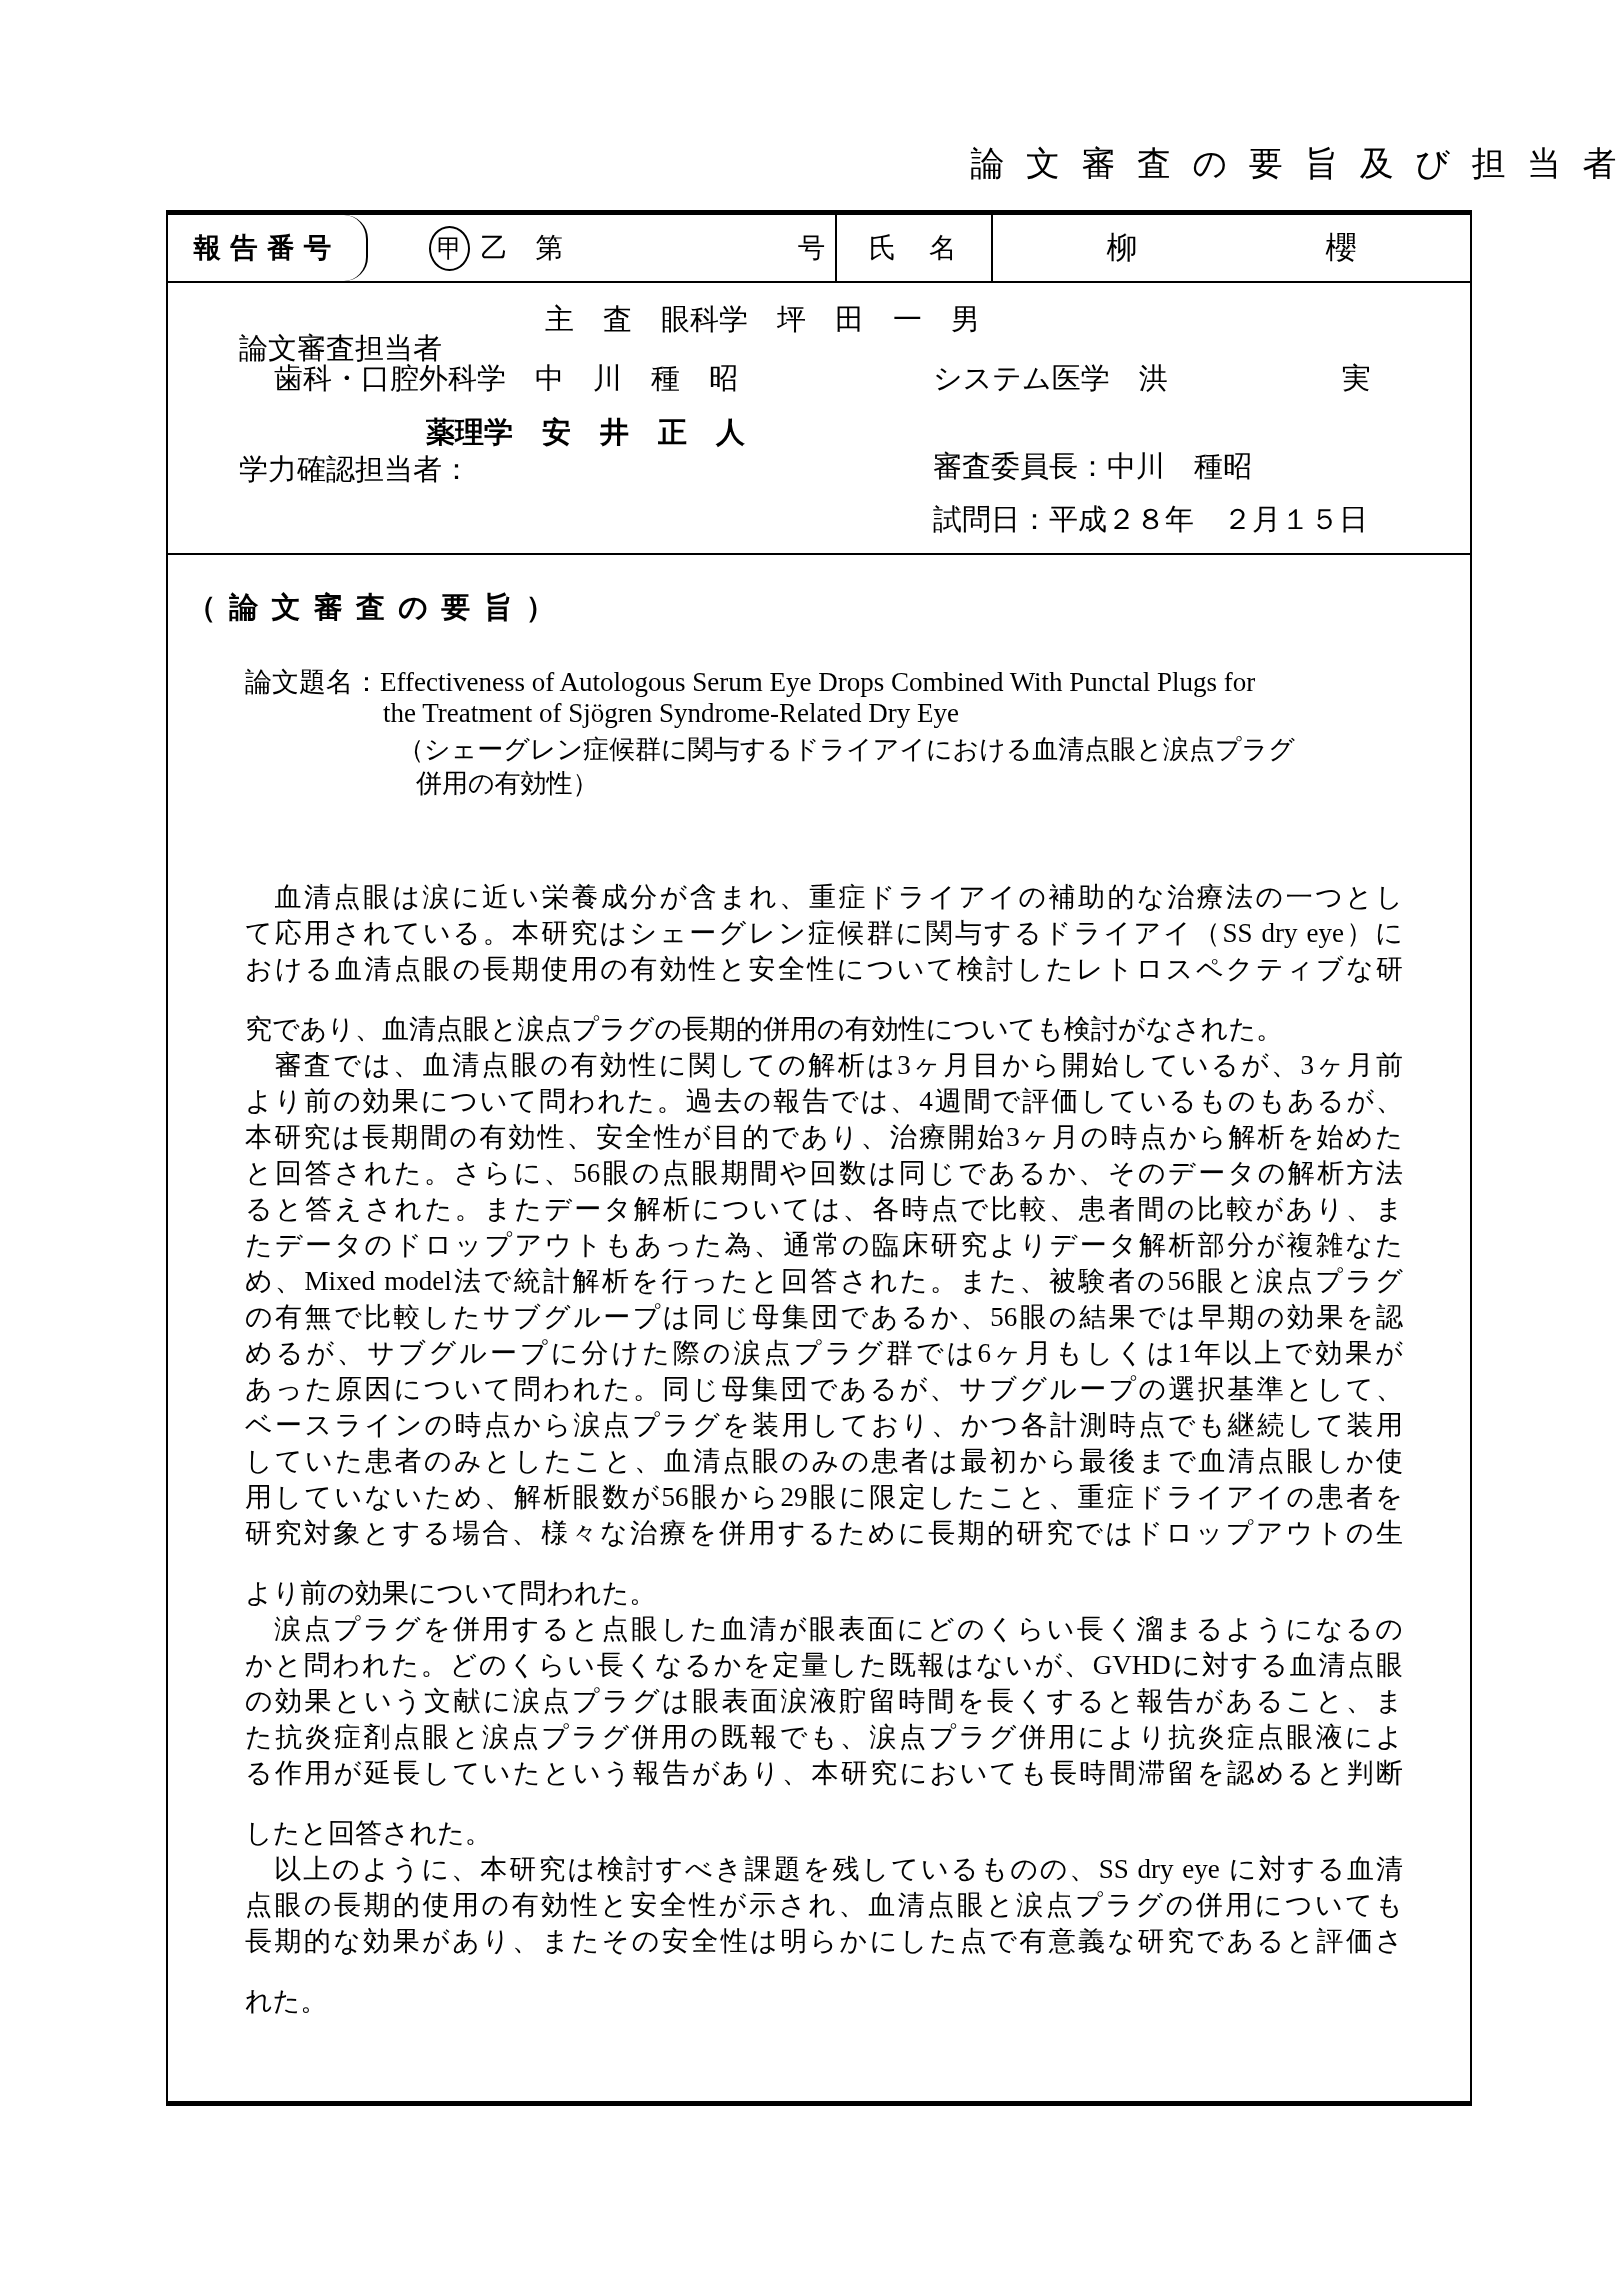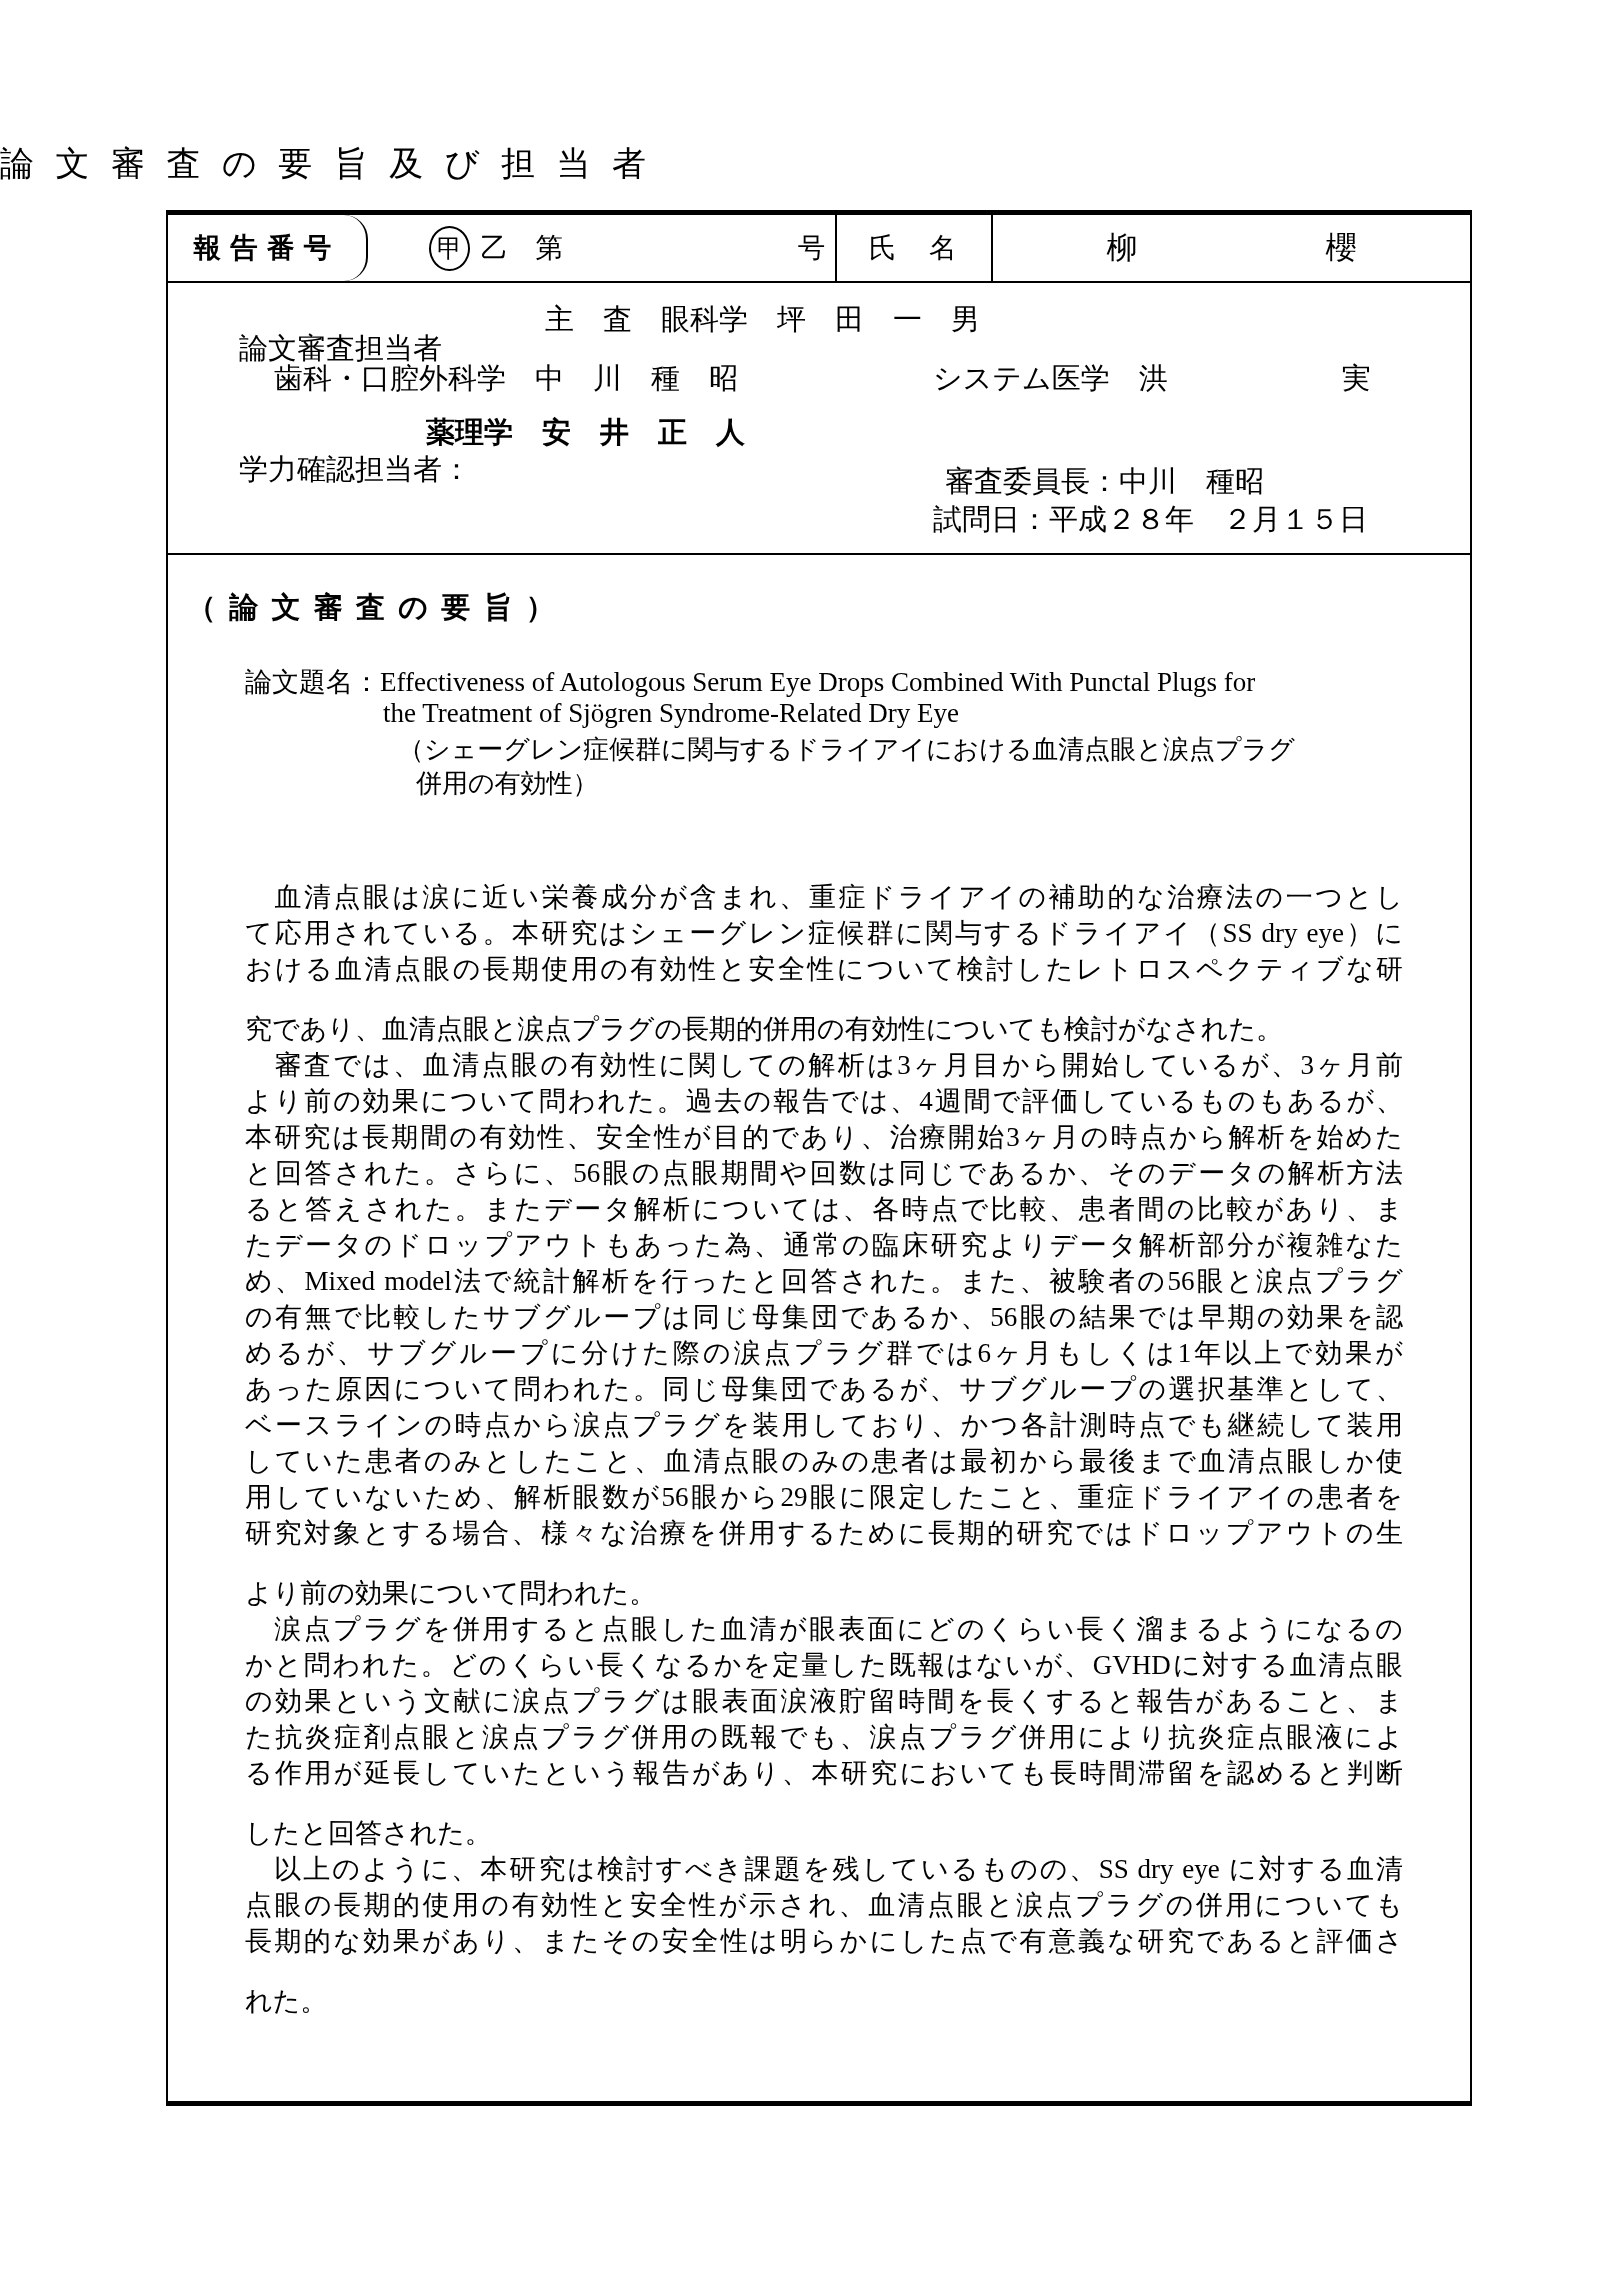--- a/index.html
+++ b/index.html
@@ -8,21 +8,21 @@
     width:1623px;
     height:2295px;
     background:#ffffff;
     color:#000000;
     font-family:"Liberation Serif", serif;
     overflow:hidden;
   }
   .doc-title{
     position:absolute;
     top:141px; left:0; width:1623px;
-    text-align:left;
+    text-align:right;
     font-size:34px;
     letter-spacing:6.5px;
     white-space:pre;
   }
   .main-table{
     position:absolute;
     left:166px; top:210px;
     width:1306px; height:1896px;
     box-sizing:border-box;
     border-style:solid;
@@ -85,21 +85,21 @@
     box-sizing:border-box;
     font-size:29px;
   }
   .examiners span{position:absolute;white-space:pre;}
   .ex-l1a{left:71px;top:17px;margin-top:29px;}
   .ex-l1b{left:377px;top:17px;}
   .ex-l2a{left:106px;top:76px;}
   .ex-l2b{left:765px;top:76px;}
   .ex-l3{left:258px;top:130px;font-weight:bold;}
   .ex-l4a{left:71px;top:167px;}
-  .ex-l4b{left:765px;top:179px;margin-left:12px;}
+  .ex-l4b{left:765px;top:164px;}
   .ex-l5{left:765px;top:217px;}
   
   .summary{
     position:relative;
     height:1548px;
     box-sizing:border-box;
   }
   .section-heading{
     position:absolute;
     left:19px;top:33px;

